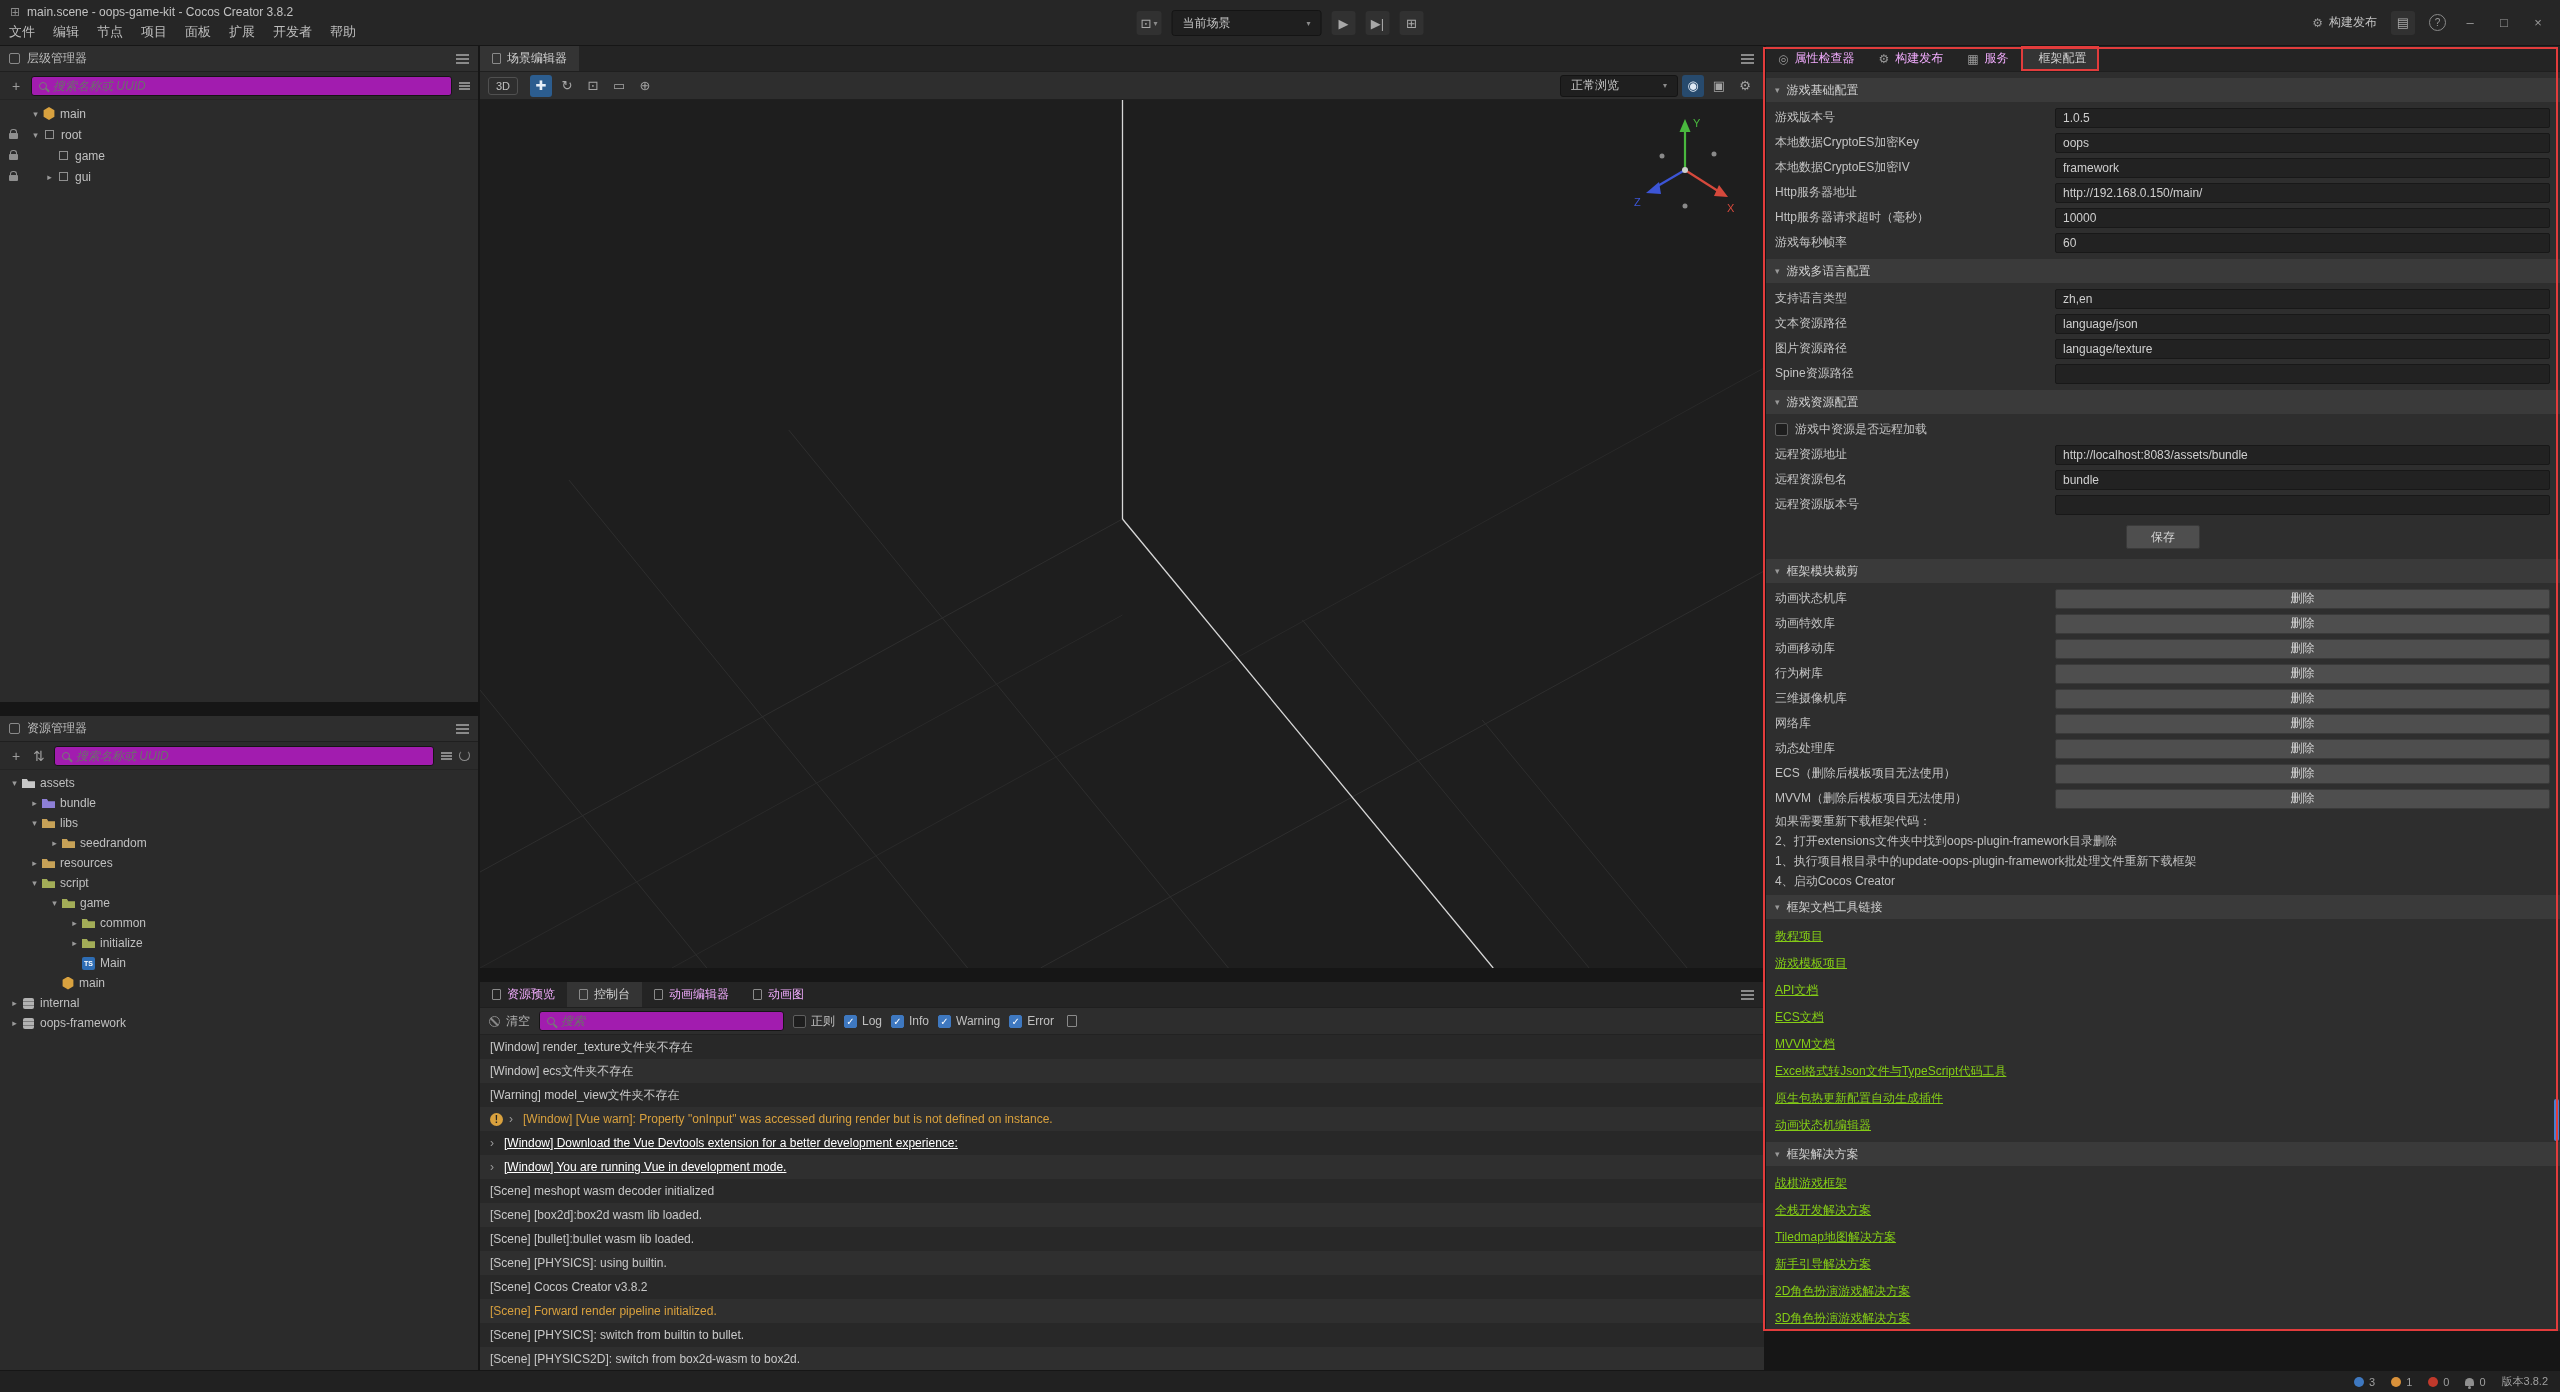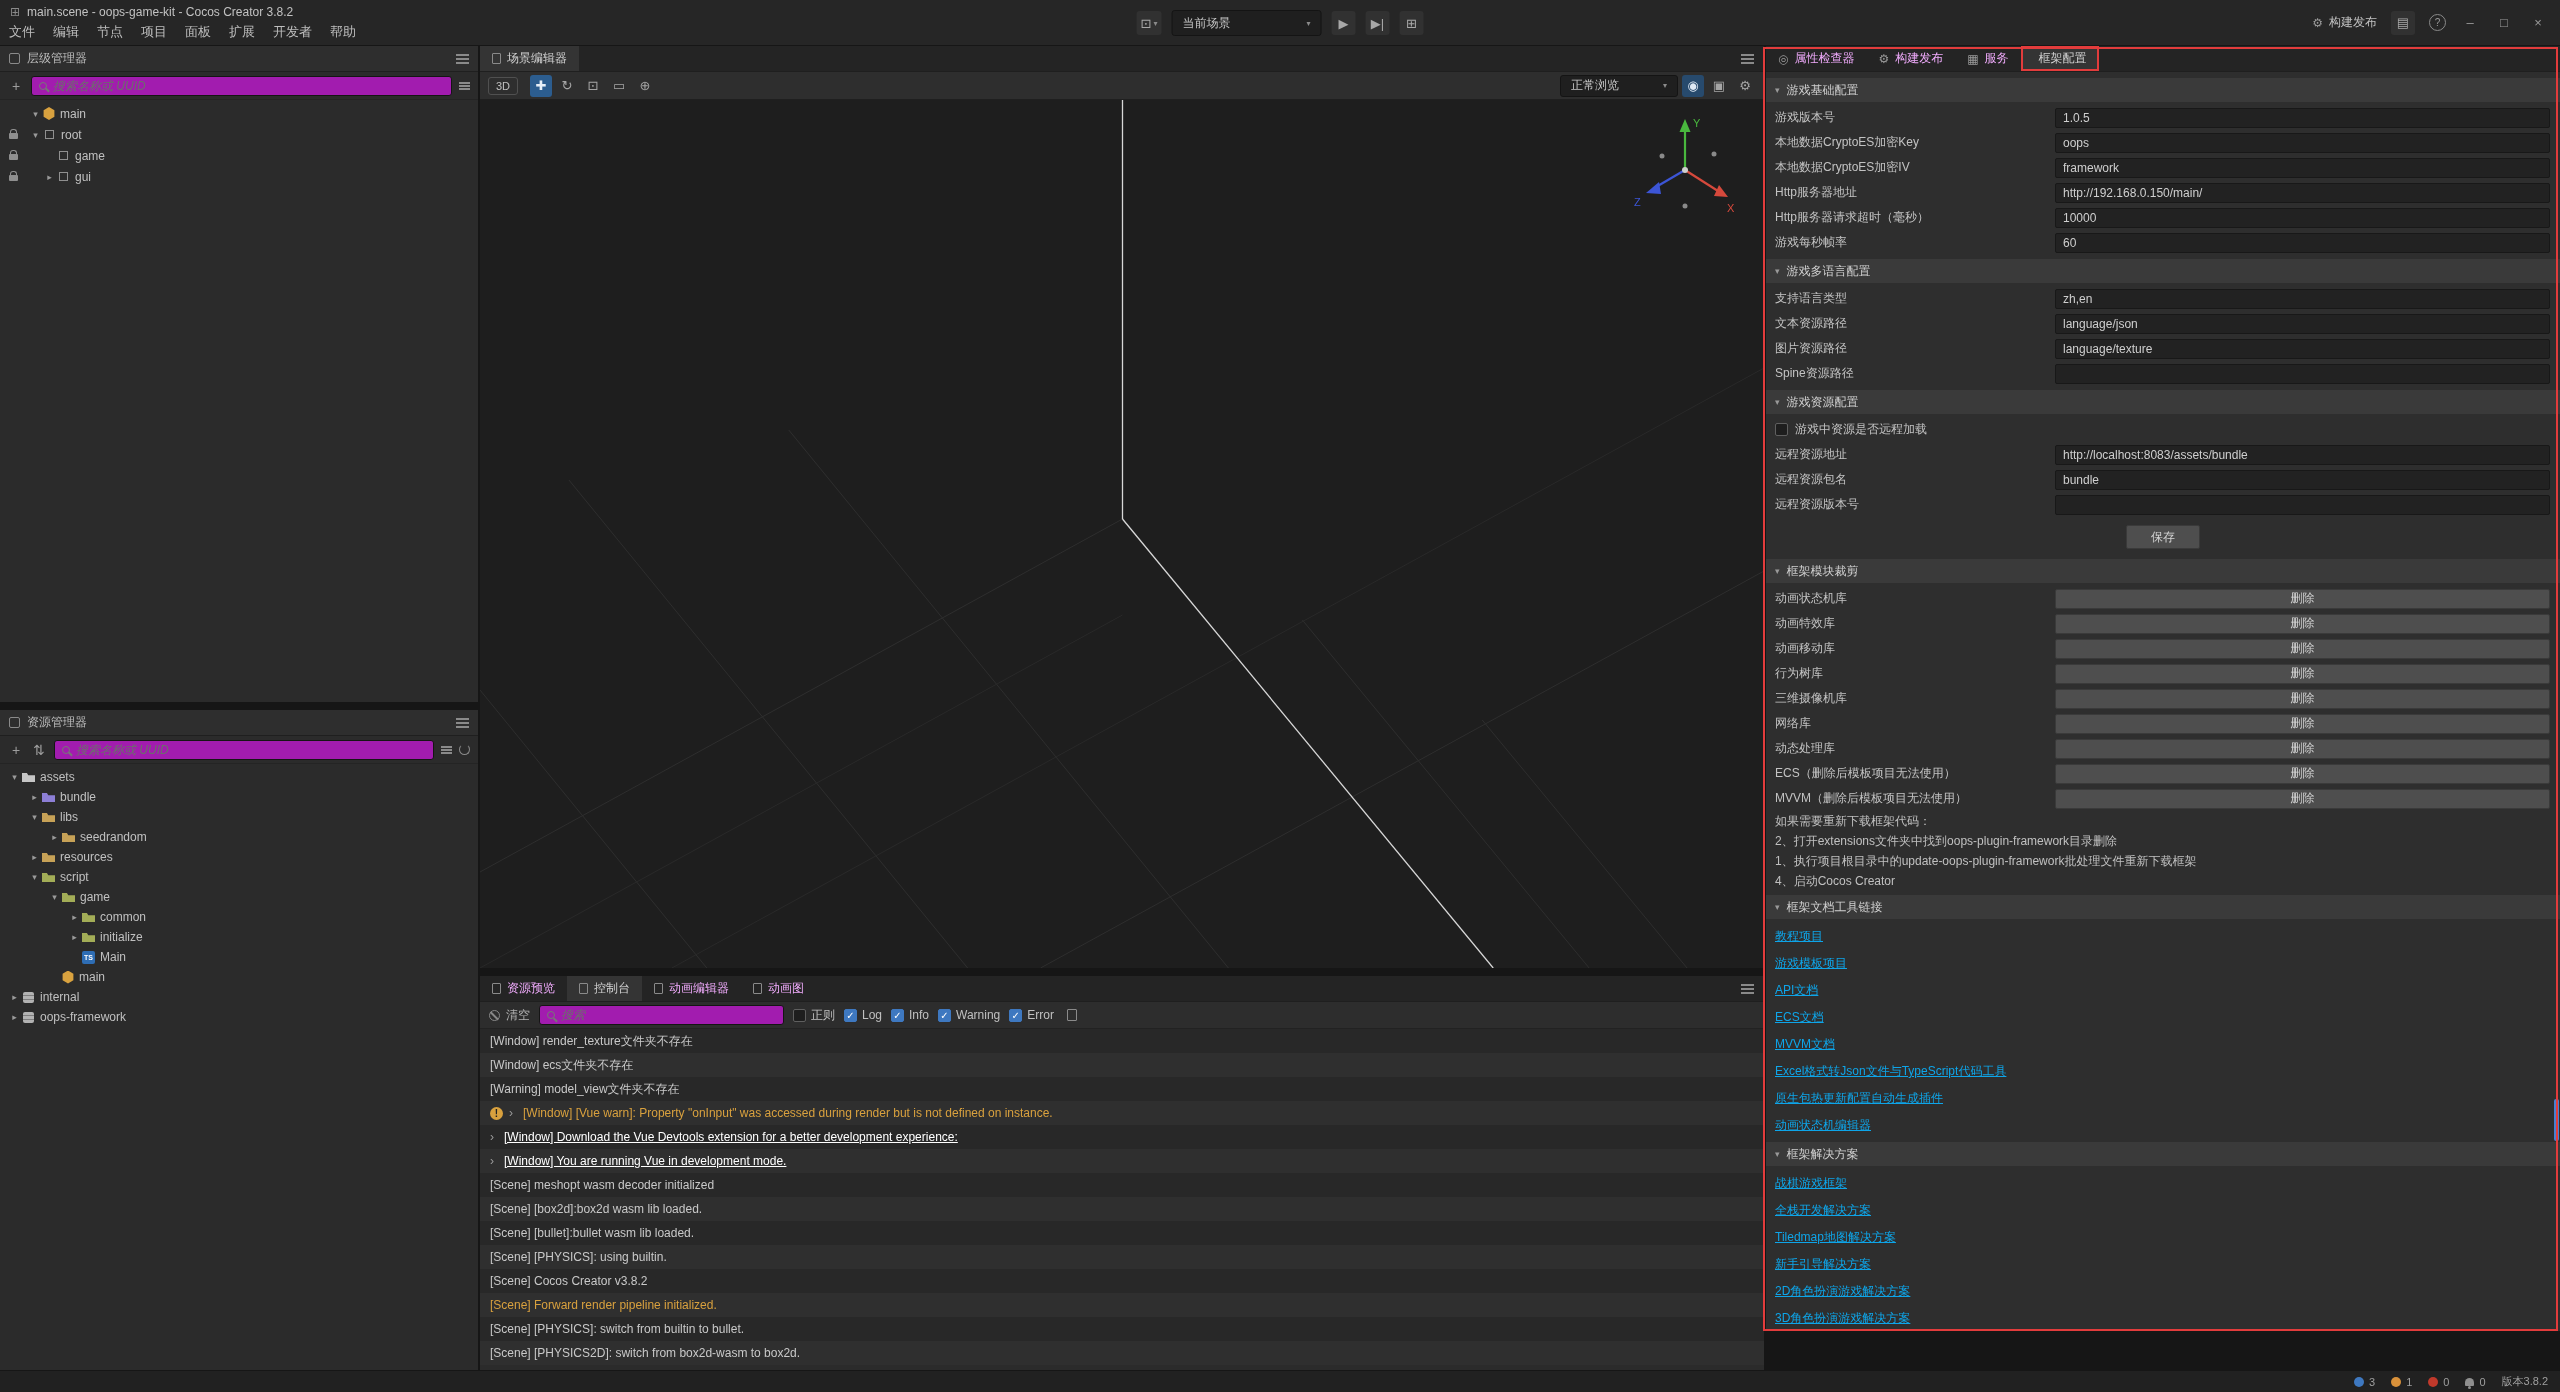--- a/index.html
+++ b/index.html
@@ -21,21 +21,21 @@
 .select .caret{font-size:8px;color:#8a8a8a}
 .select.small{min-width:118px;height:22px}
 .tb-right{margin-left:auto;display:flex;align-items:center;gap:14px;padding-right:12px}
 .build-btn{display:flex;align-items:center;gap:6px;font-size:12px;color:#c0c0c0}
 .build-btn .gear{color:#9a9a9a}
 .help-btn{width:17px;height:17px;border:1px solid #8a8a8a;border-radius:50%;font-size:10px;display:flex;align-items:center;justify-content:center;color:#9a9a9a}
 .win-btn{color:#9a9a9a;font-size:13px;width:20px;text-align:center;background:none}
 
 
 .workspace{flex:1;display:flex;gap:2px;background:#161616;min-height:0}
-.col{display:flex;flex-direction:column;gap:8px;min-height:0}
+.col{display:flex;flex-direction:column;gap:14px;min-height:0}
 .col-left{width:478px;flex:none}
 .col-center{flex:1;min-width:0}
 .col-right{width:794px;flex:none;position:relative}
 .panel{background:#2b2b2b;display:flex;flex-direction:column;min-height:0;overflow:hidden}
 #hierarchy{height:656px;flex:none}
 #assets{flex:1}
 #scene{height:922px;flex:none}
 #console{flex:1}
 
 .panel-header{height:26px;background:#2e2e2e;border-bottom:1px solid #1f1f1f;display:flex;align-items:center;padding:0 9px;gap:7px;flex:none}
@@ -133,21 +133,21 @@
 .prop-label{width:272px;flex:none;font-size:12px;color:#c3c3c3;white-space:nowrap;overflow:hidden}
 .prop-input{flex:1;height:20px;background:#222;border:1px solid #181818;border-radius:2px;color:#cfcfcf;font-size:12px;padding:0 7px;outline:none;min-width:0}
 .checkbox-row{gap:7px}
 .cb-label{font-size:12px;color:#c3c3c3}
 .save-row{display:flex;justify-content:center;padding:8px 0 6px}
 .btn{background:#4e4e4e;border:1px solid #3a3a3a;color:#d5d5d5;font-size:12px;border-radius:2px}
 .btn.save{width:74px;height:24px}
 .btn.del{flex:1;height:20px}
 .note{font-size:12px;color:#c0c0c0;padding:0 9px;line-height:20px;white-space:nowrap}
 .link-row{padding:0 9px;line-height:25px;white-space:nowrap}
-.doc-link{color:#0ea5e9;font-size:12px;text-decoration:underline;cursor:pointer}
+.doc-link{color:#84cc16;font-size:12px;text-decoration:underline;cursor:pointer}
 .insp-scroll-thumb{position:absolute;right:1px;top:1053px;width:5px;height:42px;background:#4a7fd0;border-radius:2px}
 
 
 .statusbar{height:22px;background:#212121;border-top:1px solid #161616;display:flex;align-items:center;justify-content:flex-end;gap:16px;padding:0 12px;font-size:11px;color:#9f9f9f;flex:none}
 .sb-item{display:flex;align-items:center;gap:5px}
 .dot{width:10px;height:10px;border-radius:50%;display:inline-block;flex:none}
 .dot.info{background:#3e78c0}
 .dot.warn{background:#d9913a}
 .dot.err{background:#c0392b}
 .bell{width:9px;height:8px;background:#8f8f8f;border-radius:5px 5px 1px 1px;position:relative;flex:none}

